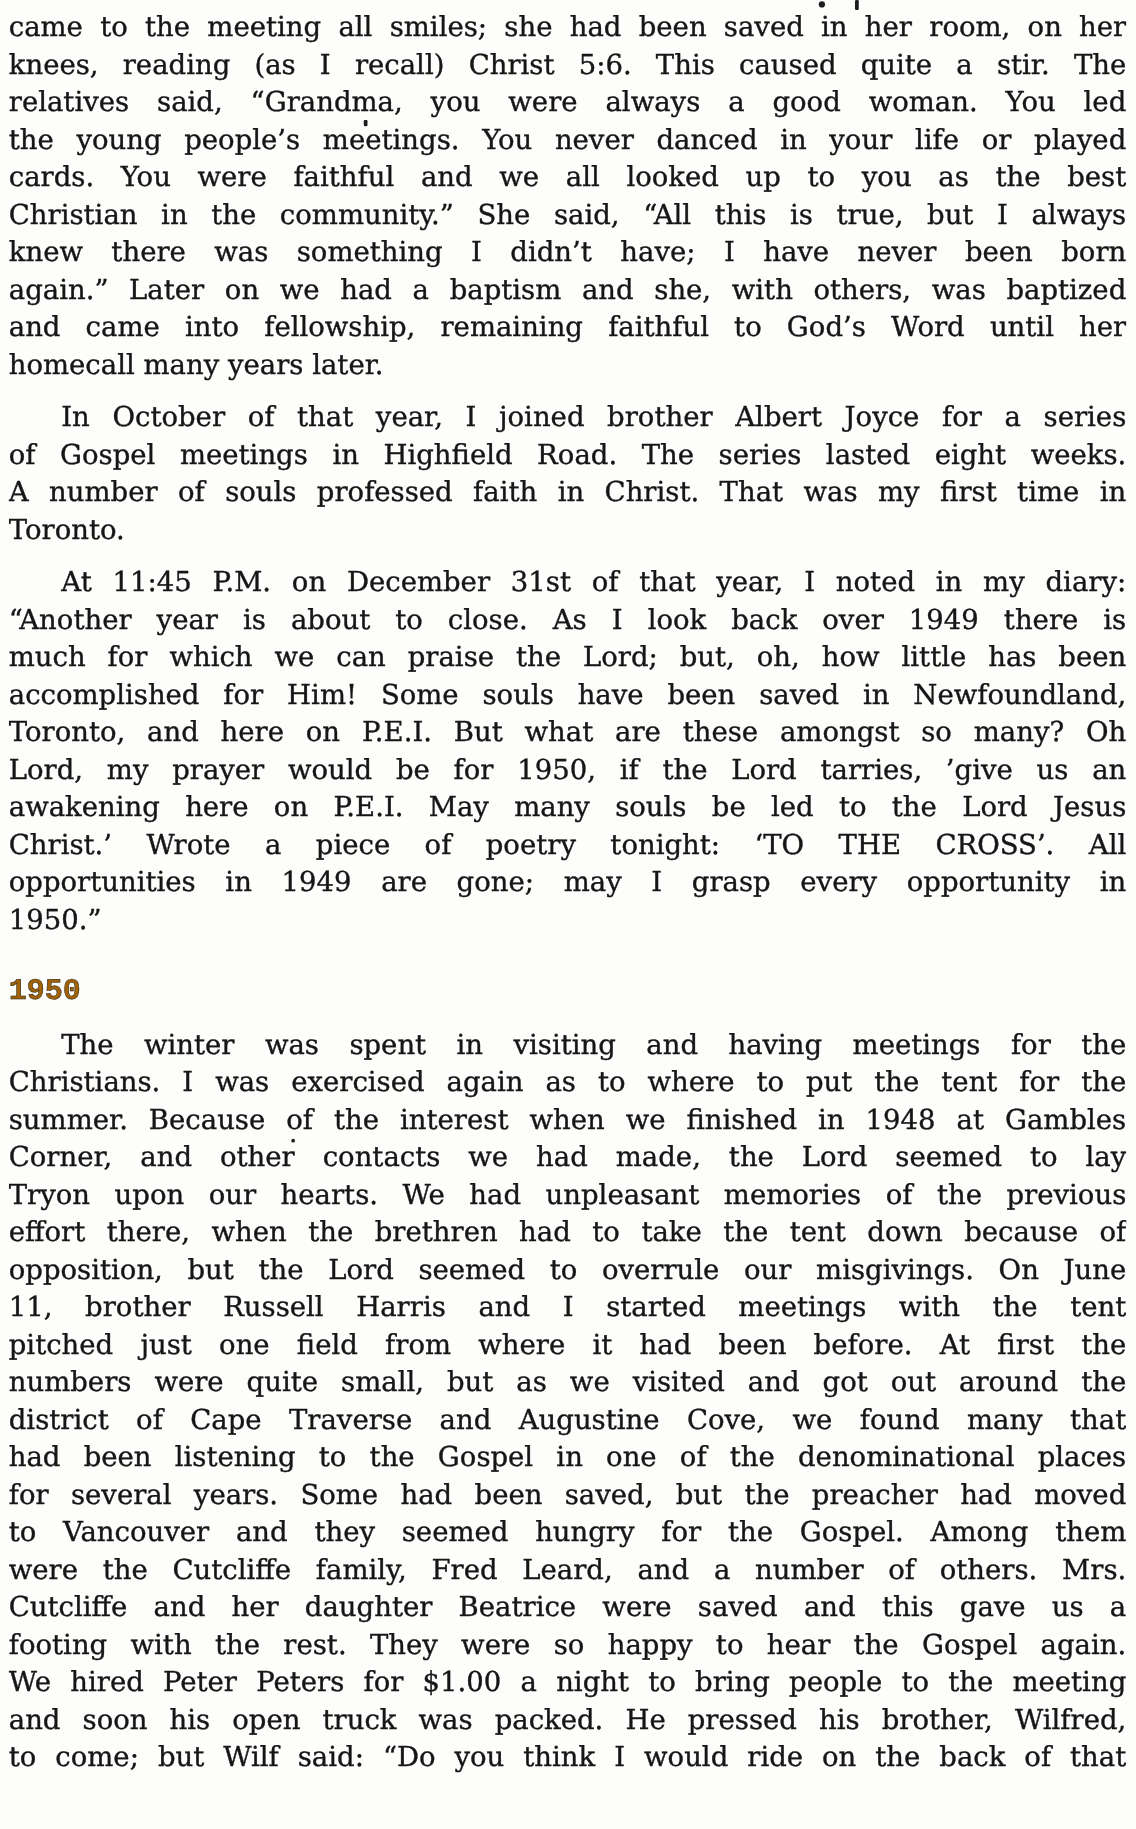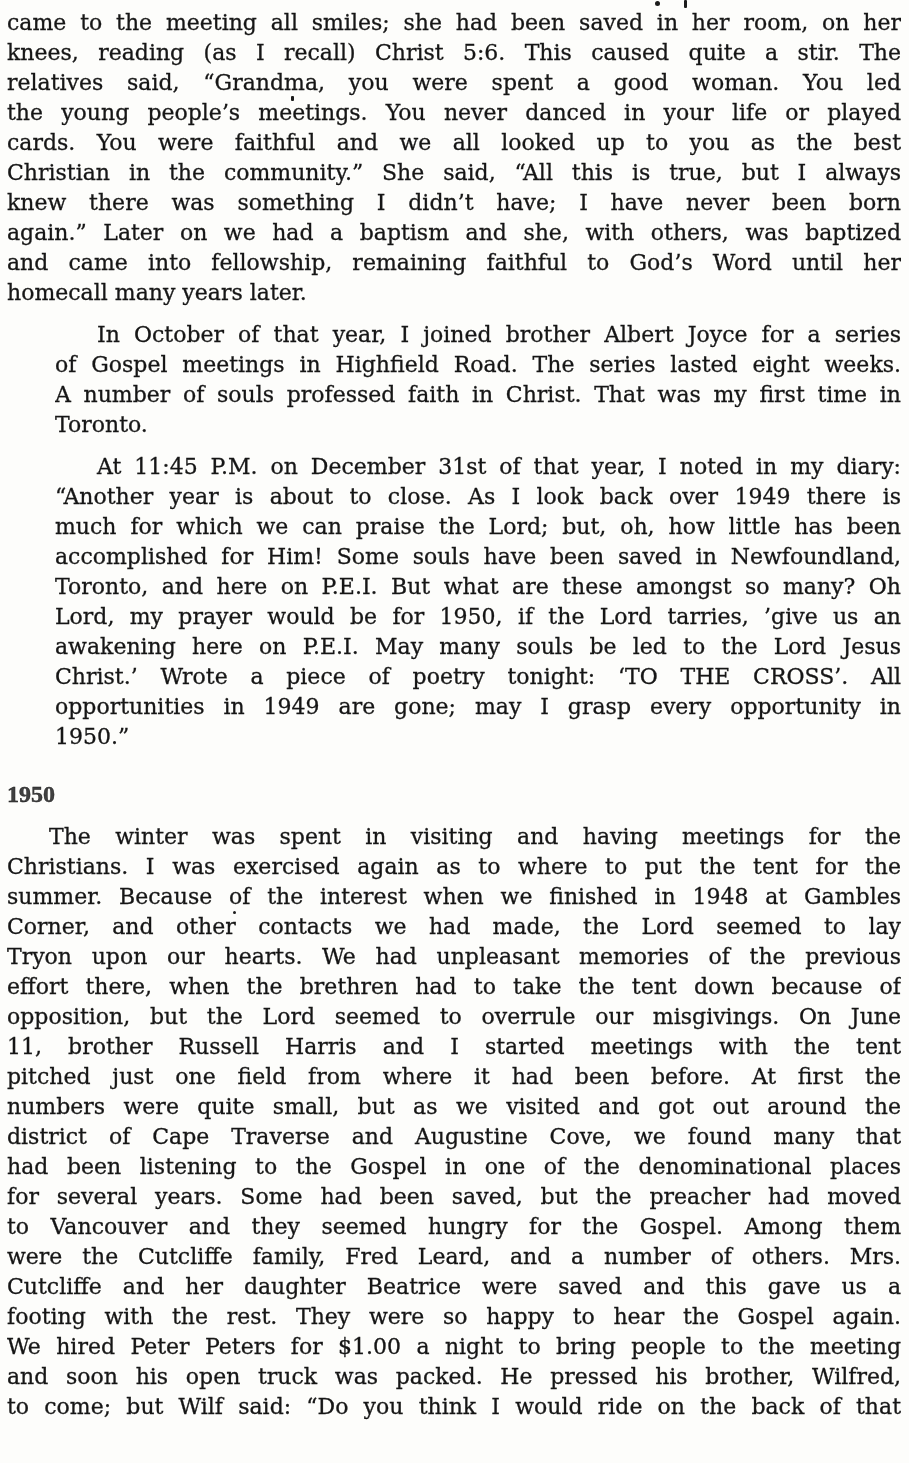--- a/index.html
+++ b/index.html
@@ -22,46 +22,46 @@
     line-height: 30px;
     height: 30px;
     color: #161616;
     text-align: justify;
     text-align-last: justify;
     overflow: hidden;
     -webkit-text-stroke: 0.3px #161616;
   }
   .line.last { text-align-last: left; }
   .line.indent { text-indent: 42px; }
-  .para + .para { margin-top: 12px; margin-left: 48px; }
+  .para + .para { margin-top: 12px; }
   .heading {
-    font-family: Liberation Serif, serif;
+    font-family: Liberation Mono, monospace;
     font-size: 24px;
     font-weight: bold;
     line-height: 32px;
-    color: #404040;
+    color: #a16207;
     margin: 26px 0 12px 0;
     -webkit-text-stroke: 0.4px #161616;
   }
   .artifact {
     position: absolute;
     background: #1c1c1c;
     border-radius: 1px;
   }
   .artifact.dot { border-radius: 50%; }
 </style>
 </head>
 <body>
 
 <div class="page">
 
   <div class="para">
     <div class="line">came to the meeting all smiles; she had been saved in her room, on her</div>
     <div class="line">knees, reading (as I recall) Christ 5:6. This caused quite a stir. The</div>
-    <div class="line">relatives said, “Grandma, you were spent a good woman. You led</div>
+    <div class="line">relatives said, “Grandma, you were always a good woman. You led</div>
     <div class="line">the young people’s meetings. You never danced in your life or played</div>
     <div class="line">cards. You were faithful and we all looked up to you as the best</div>
     <div class="line">Christian in the community.” She said, “All this is true, but I always</div>
     <div class="line">knew there was something I didn’t have; I have never been born</div>
     <div class="line">again.” Later on we had a baptism and she, with others, was baptized</div>
     <div class="line">and came into fellowship, remaining faithful to God’s Word until her</div>
     <div class="line last">homecall many years later.</div>
   </div>
 
   <div class="para">

